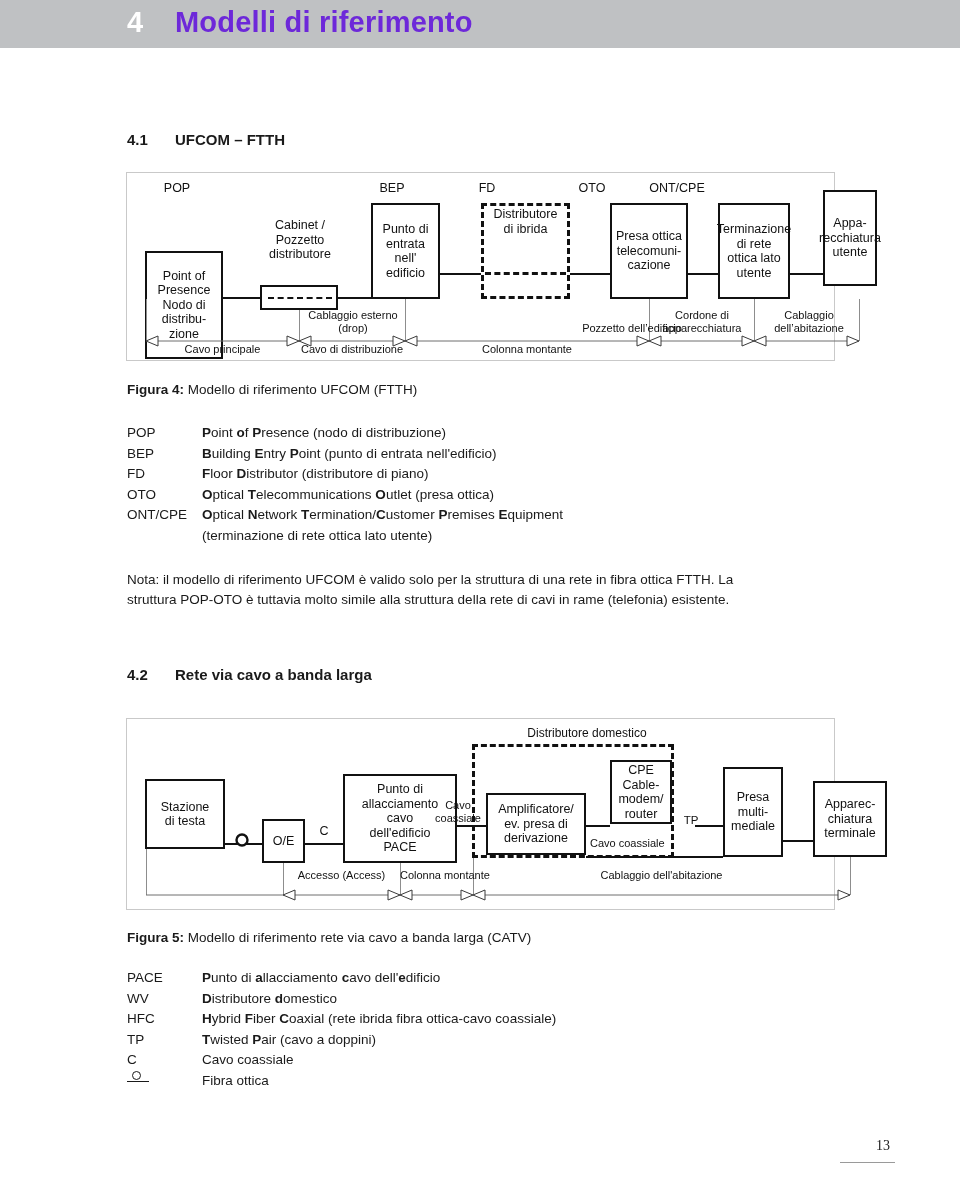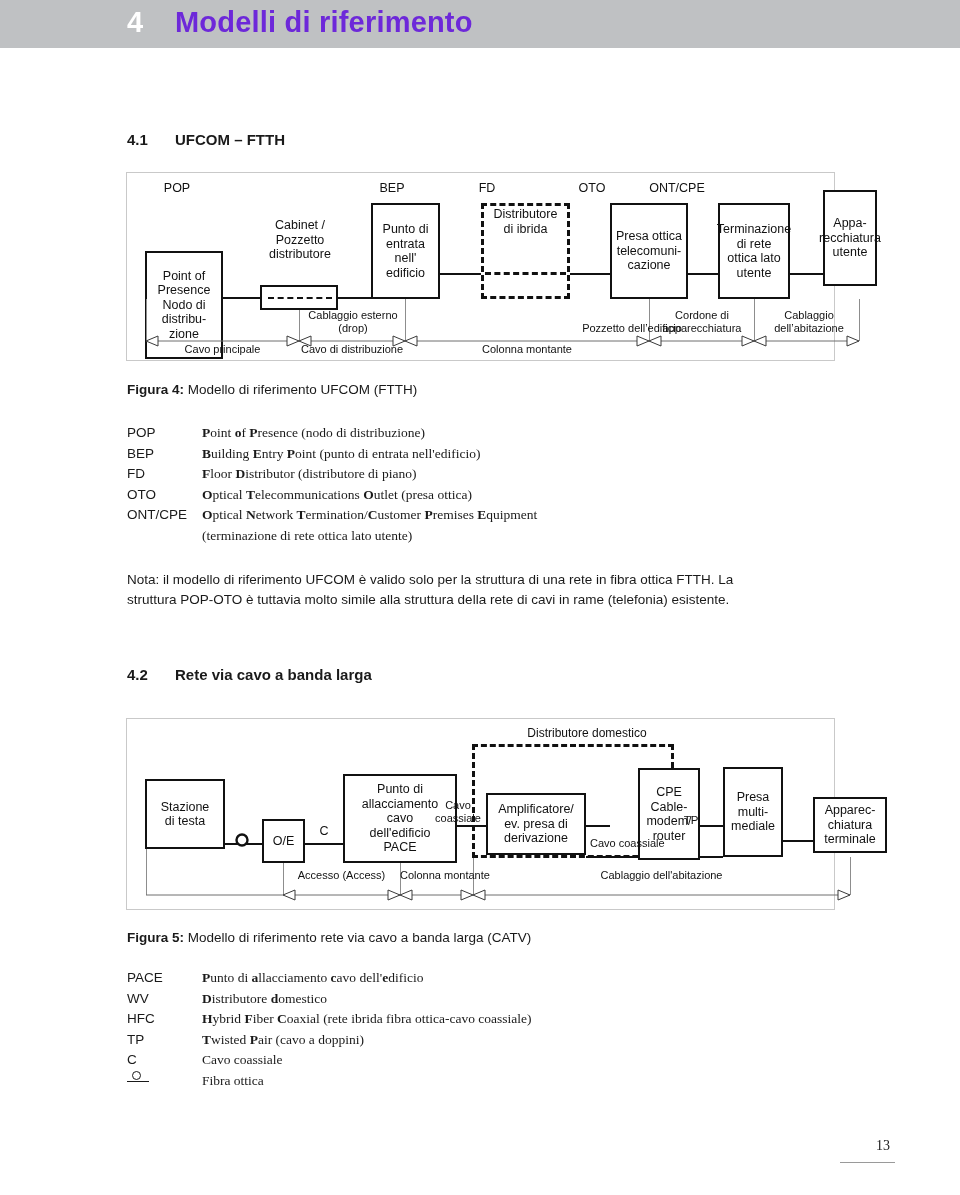--- a/index.html
+++ b/index.html
@@ -61,21 +61,21 @@
   .dashline-thin{
     position:absolute; height:0; border-top:2px dashed #111;
   }
 
   
   .figcap{position:absolute; font-size:13.5px; color:#1a1a1a;}
   .figcap b{font-weight:bold;}
   .legend{position:absolute; font-size:13.5px; line-height:20.5px; color:#1a1a1a;}
   .legend .row{position:relative; height:20.5px; white-space:nowrap;}
   .legend .key{position:absolute; left:0; top:0;}
-  .legend .val{position:absolute; left:75px; top:0;font-family:Liberation Serif, serif;}
+  .legend .val{position:absolute; left:75px; top:0;}
   .legend .val b{font-weight:bold;}
 
   .para{
     position:absolute; font-size:13.5px; line-height:20px; color:#1a1a1a;
   }
 
   .pagenum{
     position:absolute; font-size:14px; color:#1a1a1a; text-align:right;
   }
   .pagerule{position:absolute; background:#9a9a9a; height:1px;}
@@ -317,42 +317,42 @@
   </div>
 
   <div class="node" style="left:359px; top:74px; width:100px; height:62px;">
     <div>
       <div>Amplificatore/</div>
       <div>ev. presa di</div>
       <div>derivazione</div>
     </div>
   </div>
 
-  <div class="node" style="left:483px; top:49px; width:62px; height:92px;margin-left:28px;">
+  <div class="node" style="left:483px; top:41px; width:62px; height:64px;">
     <div>
       <div>CPE</div>
       <div>Cable-</div>
       <div>modem/</div>
       <div>router</div>
     </div>
   </div>
 
   <div class="freetext" style="left:463px; top:118px; width:110px; font-size:11px; text-align:left;">Cavo coassiale</div>
 
   <div class="freetext" style="left:552px; top:95px; width:24px; font-size:11.5px;">TP</div>
 
   <div class="node" style="left:596px; top:48px; width:60px; height:90px;">
     <div>
       <div>Presa</div>
       <div>multi-</div>
       <div>mediale</div>
     </div>
   </div>
 
-  <div class="node" style="left:686px; top:78px; width:74px; height:56px;">
+  <div class="node" style="left:686px; top:62px; width:74px; height:76px;">
     <div>
       <div>Apparec-</div>
       <div>chiatura</div>
       <div>terminale</div>
     </div>
   </div>
 
   <div class="leader" style="left:19px;  top:130px; height:46px;"></div>
   <div class="leader" style="left:156px; top:144px; height:32px;"></div>
   <div class="leader" style="left:273px; top:144px; height:32px;"></div>

